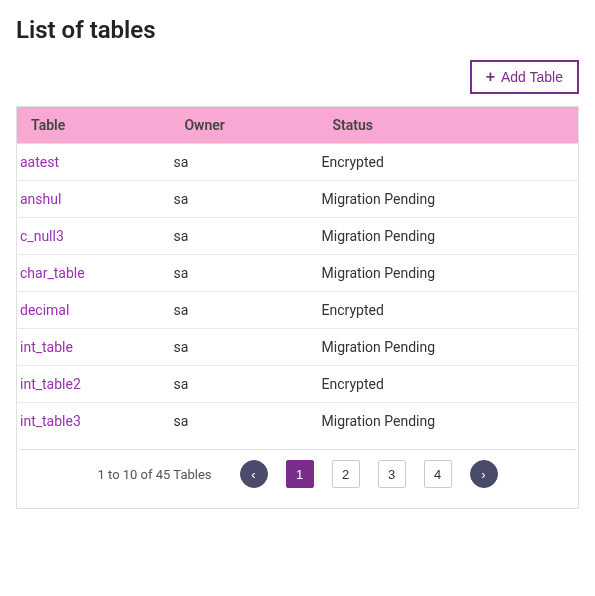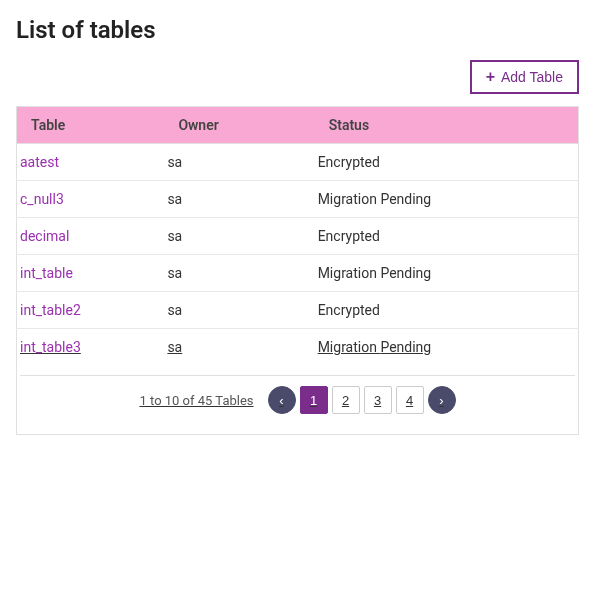--- a/index.html
+++ b/index.html
@@ -60,33 +60,32 @@
       font-size: 14px;
     }
     td {
       padding: 10px 3px;
       border-bottom: 1px solid #e8e8e8;
       color: #333;
       font-size: 14px;
     }
     tr:last-child td {
       border-bottom: none;
-      text-decoration: underline;
     }
     .table-name-link {
       color: #9b30b0;
       cursor: pointer;
       text-decoration: none;
     }
     .pagination-row {
       display: flex;
       align-items: center;
       justify-content: center;
       padding: 10px 14px;
-      gap: 4px;
+      gap: 18px;
       background: #fff;
       border-top: 1px solid #e0e0e0;
     }
     .pagination-info {
       color: #555;
       font-size: 13px;
       margin-right: 10px;
     }
     .page-btn {
       width: 28px;
@@ -133,21 +132,31 @@
       <th>Status</th>
     </tr>
   </thead>
   <tbody id="table-body">
   <tr>
         <td><a class="table-name-link" href="#">aatest</a></td>
         <td>sa</td>
         <td>Encrypted</td>
       </tr>
       <tr>
+        <td><a class="table-name-link" href="#">anshul</a></td>
+        <td>sa</td>
+        <td>Migration <span class="migration">Pending</span></td>
+      </tr>
+      <tr>
         <td><a class="table-name-link" href="#">c_null3</a></td>
+        <td>sa</td>
+        <td>Migration <span class="migration">Pending</span></td>
+      </tr>
+      <tr>
+        <td><a class="table-name-link" href="#">char_table</a></td>
         <td>sa</td>
         <td>Migration <span class="migration">Pending</span></td>
       </tr>
       <tr>
         <td><a class="table-name-link" href="#">decimal</a></td>
         <td>sa</td>
         <td>Encrypted</td>
       </tr>
       <tr>
         <td><a class="table-name-link" href="#">int_table</a></td>

